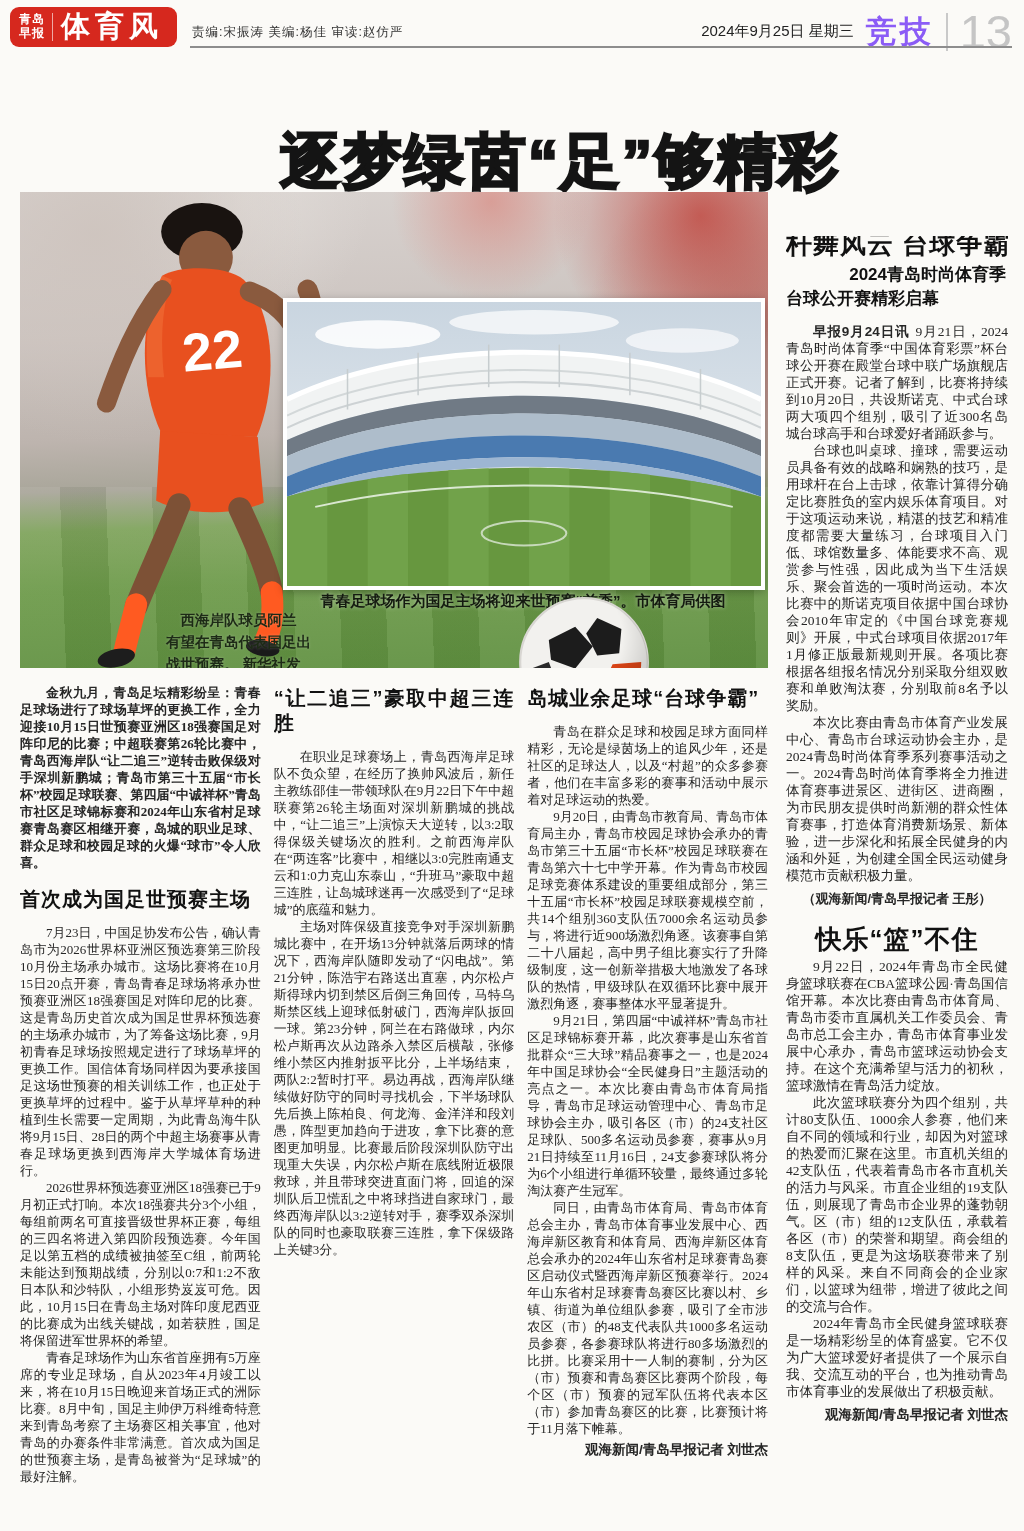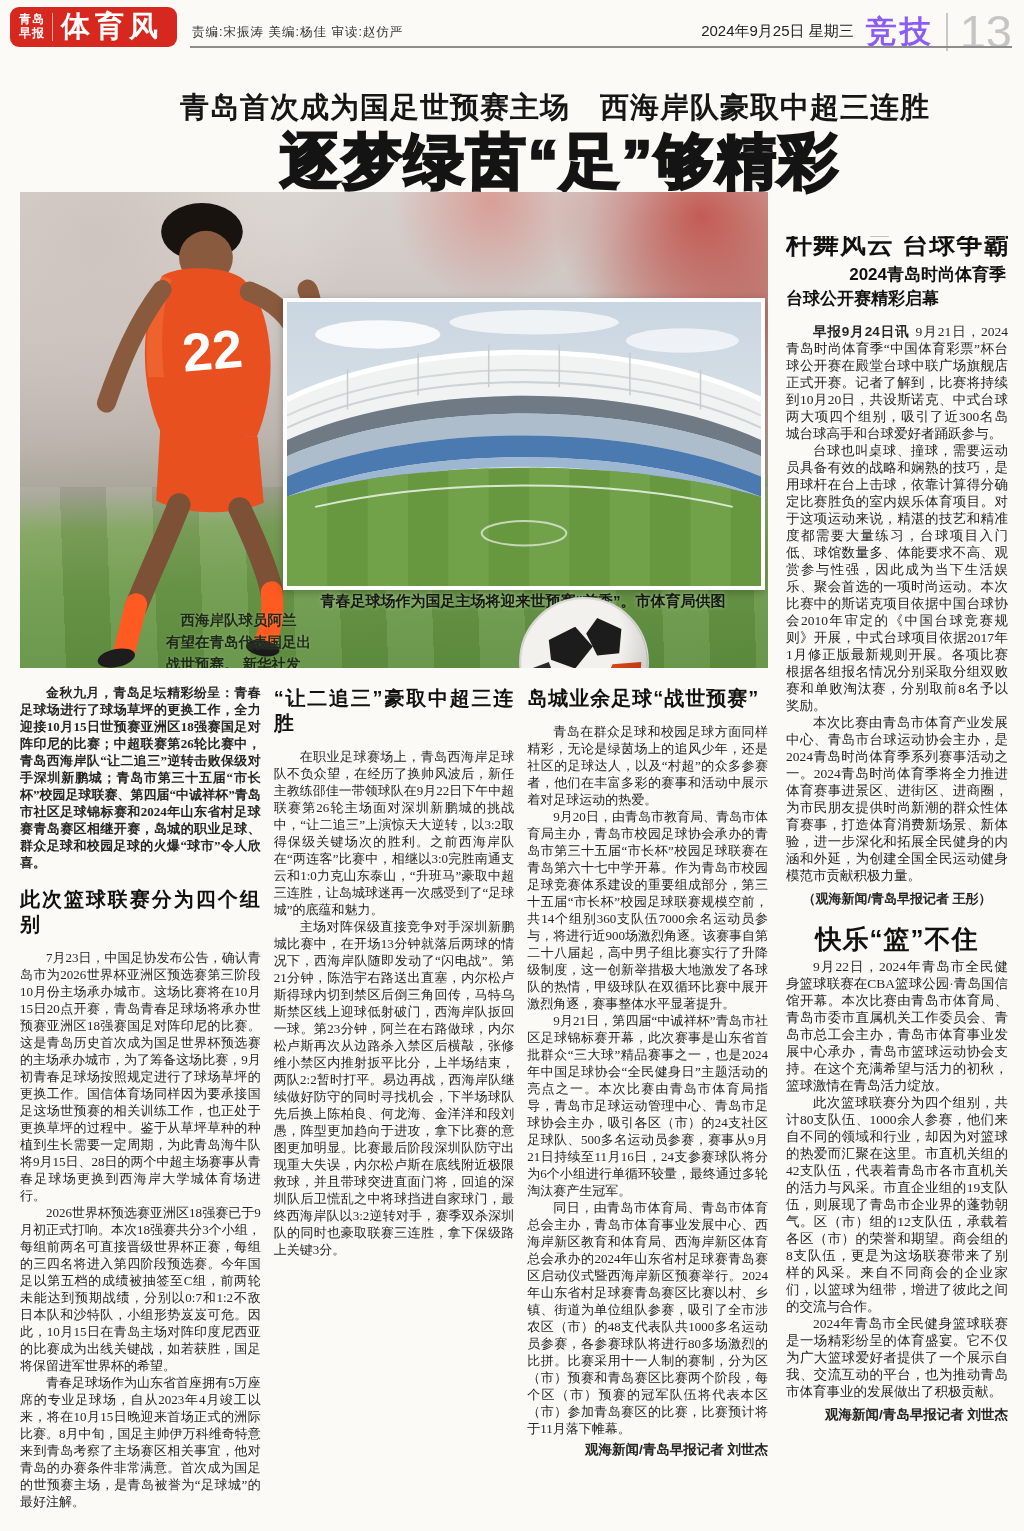--- a/index.html
+++ b/index.html
@@ -145,21 +145,20 @@
   </div>
   <div class="editors">责编:宋振涛  美编:杨佳  审读:赵仿严</div>
   <div class="dateline">
     <span class="date-text">2024年9月25日 星期三</span>
     <span class="section-name">竞技</span>
     <span class="vdiv"></span>
     <span class="page-number">13</span>
   </div>
   <div class="header-rule"></div>
 
-  <div class="kicker">青岛首次成为国足世预赛主场　西海岸队豪取中超三连胜</div>
   <div class="big-title">逐梦绿茵“足”够精彩</div>
 
   <div class="photo">
     <div class="grass-stripes"></div>
 
     <svg class="player-figure" viewBox="0 0 300 478">
       <ellipse cx="158" cy="40" rx="41" ry="29" fill="#191310"></ellipse>
       <circle cx="162" cy="66" r="27" fill="#8a5a3e"></circle>
       <path d="M140,86 C152,98 176,98 186,88 L186,96 L142,96 Z" fill="#704528"></path>
       <path d="M118,84 C94,128 96,198 117,242 L213,246 C235,194 231,120 200,88 C184,74 136,73 118,84 Z" fill="#e8501f"></path>
@@ -243,32 +242,32 @@
           <stop offset="0.5" stop-color="rgba(0,0,0,0)"></stop>
             <stop offset="1" stop-color="rgba(0,0,0,0.28)"></stop>
         </radialGradient>
       </defs>
     </svg>
   </div>
 
   <div class="columns">
     <div class="col">
       <p class="lead-para">金秋九月，青岛足坛精彩纷呈：青春足球场进行了球场草坪的更换工作，全力迎接10月15日世预赛亚洲区18强赛国足对阵印尼的比赛；中超联赛第26轮比赛中，青岛西海岸队“让二追三”逆转击败保级对手深圳新鹏城；青岛市第三十五届“市长杯”校园足球联赛、第四届“中诚祥杯”青岛市社区足球锦标赛和2024年山东省村足球赛青岛赛区相继开赛，岛城的职业足球、群众足球和校园足球的火爆“球市”令人欣喜。</p>
-      <div class="sec-heading">此次篮球联赛分为四个组别</div>
+      <div class="sec-heading">首次成为国足世预赛主场</div>
       <p>7月23日，中国足协发布公告，确认青岛市为2026世界杯亚洲区预选赛第三阶段10月份主场承办城市。这场比赛将在10月15日20点开赛，青岛青春足球场将承办世预赛亚洲区18强赛国足对阵印尼的比赛。这是青岛历史首次成为国足世界杯预选赛的主场承办城市，为了筹备这场比赛，9月初青春足球场按照规定进行了球场草坪的更换工作。国信体育场同样因为要承接国足这场世预赛的相关训练工作，也正处于更换草坪的过程中。鉴于从草坪草种的种植到生长需要一定周期，为此青岛海牛队将9月15日、28日的两个中超主场赛事从青春足球场更换到西海岸大学城体育场进行。</p>
       <p>2026世界杯预选赛亚洲区18强赛已于9月初正式打响。本次18强赛共分3个小组，每组前两名可直接晋级世界杯正赛，每组的三四名将进入第四阶段预选赛。今年国足以第五档的成绩被抽签至C组，前两轮未能达到预期战绩，分别以0:7和1:2不敌日本队和沙特队，小组形势岌岌可危。因此，10月15日在青岛主场对阵印度尼西亚的比赛成为出线关键战，如若获胜，国足将保留进军世界杯的希望。</p>
       <p>青春足球场作为山东省首座拥有5万座席的专业足球场，自从2023年4月竣工以来，将在10月15日晚迎来首场正式的洲际比赛。8月中旬，国足主帅伊万科维奇特意来到青岛考察了主场赛区相关事宜，他对青岛的办赛条件非常满意。首次成为国足的世预赛主场，是青岛被誉为“足球城”的最好注解。</p>
     </div>
     <div class="col">
       <div class="sec-heading first">“让二追三”豪取中超三连胜</div>
       <p>在职业足球赛场上，青岛西海岸足球队不负众望，在经历了换帅风波后，新任主教练邵佳一带领球队在9月22日下午中超联赛第26轮主场面对深圳新鹏城的挑战中，“让二追三”上演惊天大逆转，以3:2取得保级关键场次的胜利。之前西海岸队在“两连客”比赛中，相继以3:0完胜南通支云和1:0力克山东泰山，“升班马”豪取中超三连胜，让岛城球迷再一次感受到了“足球城”的底蕴和魅力。</p>
       <p>主场对阵保级直接竞争对手深圳新鹏城比赛中，在开场13分钟就落后两球的情况下，西海岸队随即发动了“闪电战”。第21分钟，陈浩宇右路送出直塞，内尔松卢斯得球内切到禁区后倒三角回传，马特乌斯禁区线上迎球低射破门，西海岸队扳回一球。第23分钟，阿兰在右路做球，内尔松卢斯再次从边路杀入禁区后横敲，张修维小禁区内推射扳平比分，上半场结束，两队2:2暂时打平。易边再战，西海岸队继续做好防守的同时寻找机会，下半场球队先后换上陈柏良、何龙海、金洋洋和段刘愚，阵型更加趋向于进攻，拿下比赛的意图更加明显。比赛最后阶段深圳队防守出现重大失误，内尔松卢斯在底线附近极限救球，并且带球突进直面门将，回追的深圳队后卫慌乱之中将球挡进自家球门，最终西海岸队以3:2逆转对手，赛季双杀深圳队的同时也豪取联赛三连胜，拿下保级路上关键3分。</p>
     </div>
     <div class="col">
-      <div class="sec-heading first">岛城业余足球“战世预赛”</div>
+      <div class="sec-heading first">岛城业余足球“台球争霸”</div>
       <p>青岛在群众足球和校园足球方面同样精彩，无论是绿茵场上的追风少年，还是社区的足球达人，以及“村超”的众多参赛者，他们在丰富多彩的赛事和活动中展示着对足球运动的热爱。</p>
       <p>9月20日，由青岛市教育局、青岛市体育局主办，青岛市校园足球协会承办的青岛市第三十五届“市长杯”校园足球联赛在青岛第六十七中学开幕。作为青岛市校园足球竞赛体系建设的重要组成部分，第三十五届“市长杯”校园足球联赛规模空前，共14个组别360支队伍7000余名运动员参与，将进行近900场激烈角逐。该赛事自第二十八届起，高中男子组比赛实行了升降级制度，这一创新举措极大地激发了各球队的热情，甲级球队在双循环比赛中展开激烈角逐，赛事整体水平显著提升。</p>
       <p>9月21日，第四届“中诚祥杯”青岛市社区足球锦标赛开幕，此次赛事是山东省首批群众“三大球”精品赛事之一，也是2024年中国足球协会“全民健身日”主题活动的亮点之一。本次比赛由青岛市体育局指导，青岛市足球运动管理中心、青岛市足球协会主办，吸引各区（市）的24支社区足球队、500多名运动员参赛，赛事从9月21日持续至11月16日，24支参赛球队将分为6个小组进行单循环较量，最终通过多轮淘汰赛产生冠军。</p>
       <p>同日，由青岛市体育局、青岛市体育总会主办，青岛市体育事业发展中心、西海岸新区教育和体育局、西海岸新区体育总会承办的2024年山东省村足球赛青岛赛区启动仪式暨西海岸新区预赛举行。2024年山东省村足球赛青岛赛区比赛以村、乡镇、街道为单位组队参赛，吸引了全市涉农区（市）的48支代表队共1000多名运动员参赛，各参赛球队将进行80多场激烈的比拼。比赛采用十一人制的赛制，分为区（市）预赛和青岛赛区比赛两个阶段，每个区（市）预赛的冠军队伍将代表本区（市）参加青岛赛区的比赛，比赛预计将于11月落下帷幕。</p>
       <div class="col-byline">观海新闻/青岛早报记者 刘世杰</div>
     </div>
   </div>
 
   <div class="right-zone">
 

